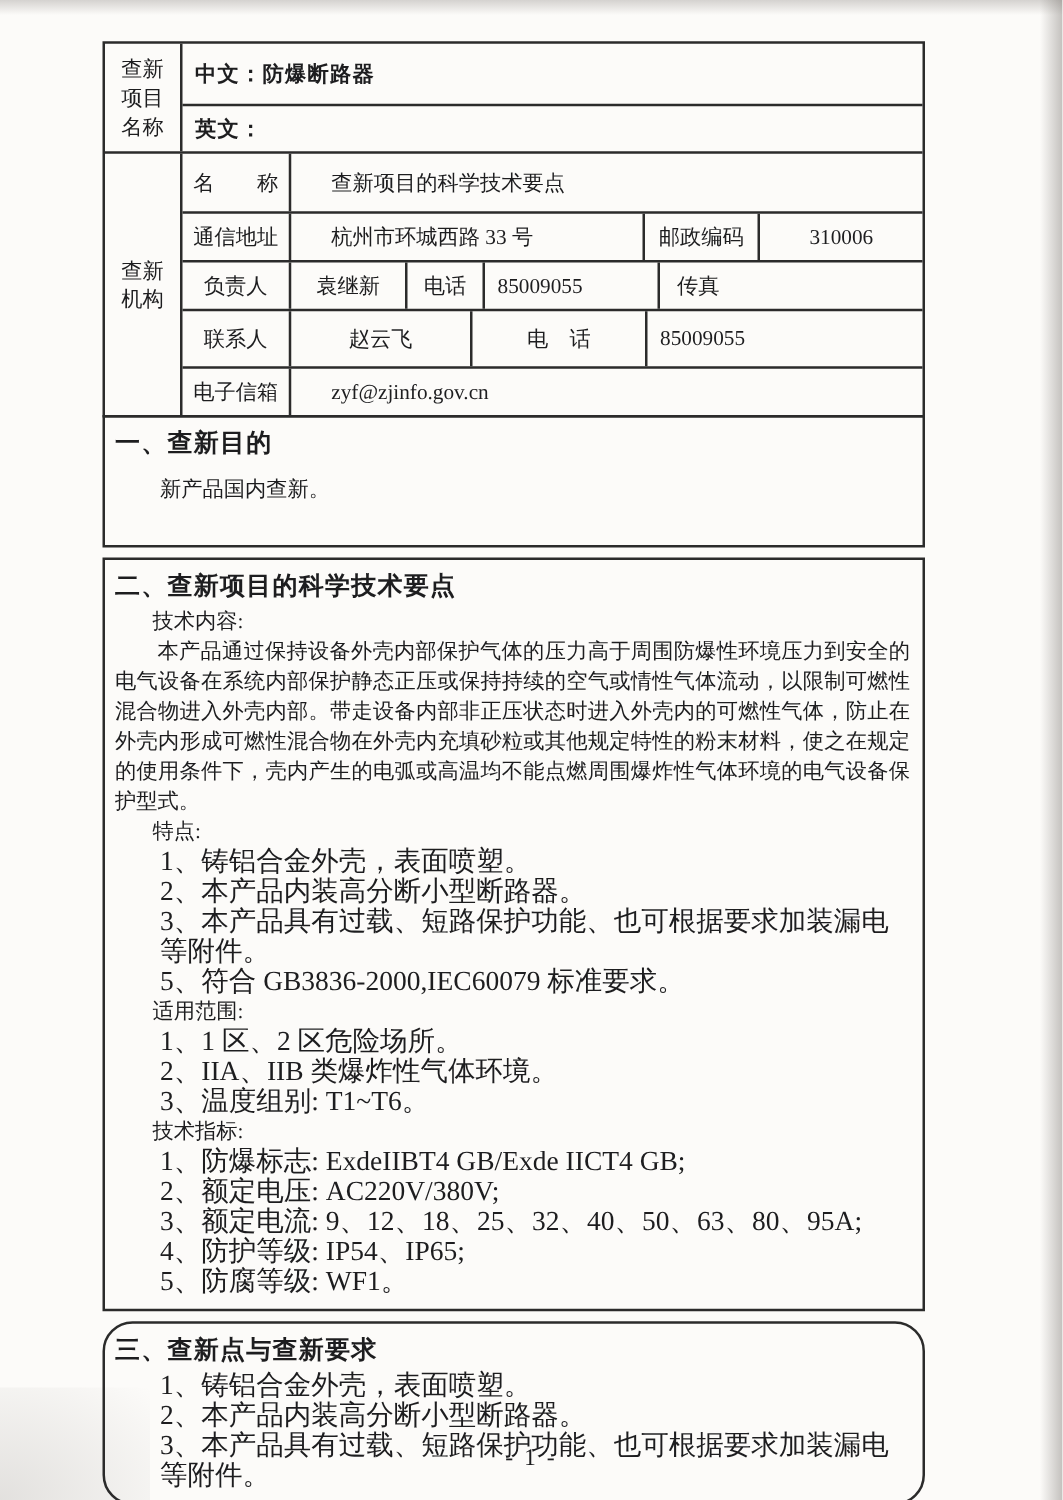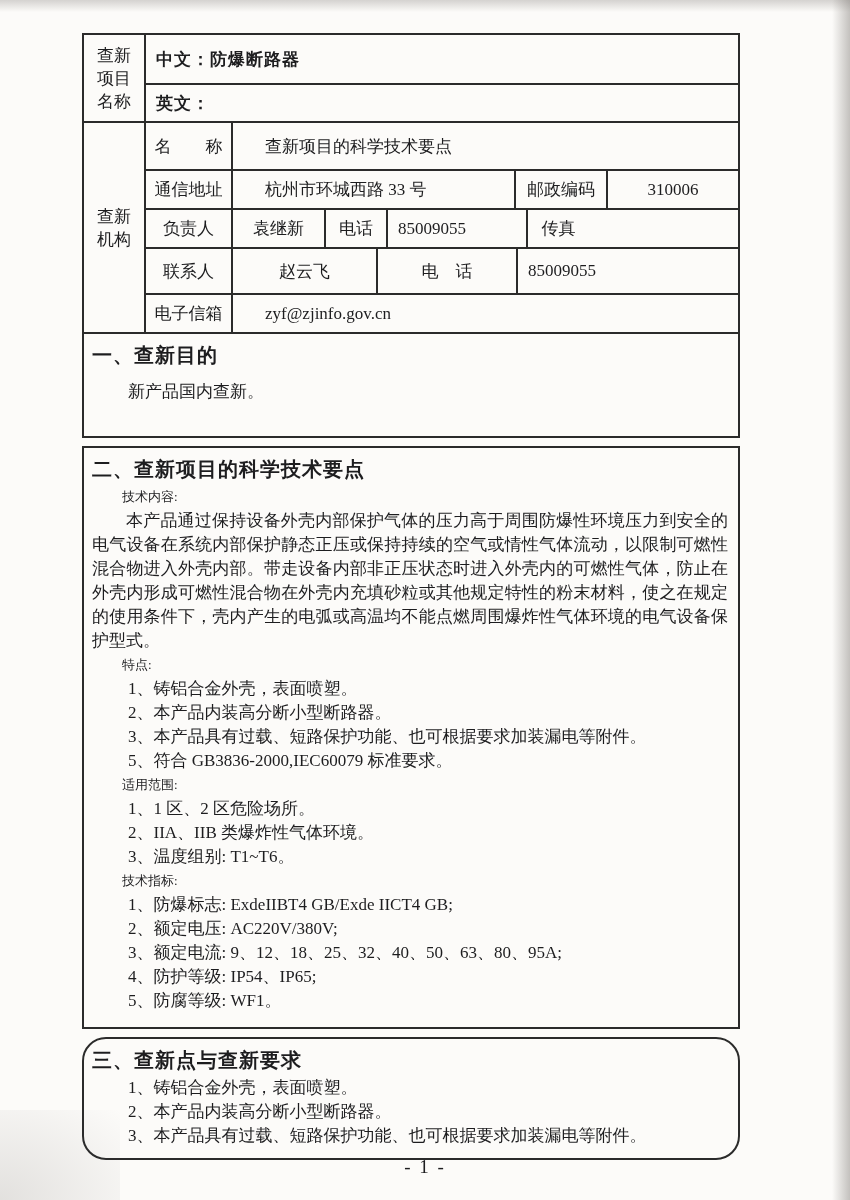--- a/index.html
+++ b/index.html
@@ -70,22 +70,22 @@
     padding:8px 10px 10px 8px;
   }
   .box1 { margin-top:-2px; height:106px; }
   .box2 { margin-top:8px; min-height:583px; }
   .box3 { margin-top:8px; min-height:120px;border-radius:24px; }
   .box-title {
     font-family:"Liberation Sans", sans-serif;
     font-weight:700; font-size:20px; line-height:26px;
     letter-spacing:1px; margin-bottom:3px;
   }
-  .line  { font-size:13px; line-height:24px; padding-left:30px; }
-  .item  { font-size:17px; line-height:24px; padding-left:36px; }
+  .line  { font-size:17px; line-height:24px; padding-left:30px; }
+  .item  { font-size:22px; line-height:24px; padding-left:36px; }
   .para  {
     font-size:17px; line-height:24px;
     text-indent:34px; text-align:justify; margin:0;
   }
   .purpose-body { font-size:17px; line-height:24px; padding-left:36px; margin-top:12px; }
 
   .footer {
     position:absolute; top:1156px; left:0; width:100%;
     text-align:center; font-size:19px; letter-spacing:2px;
   }

